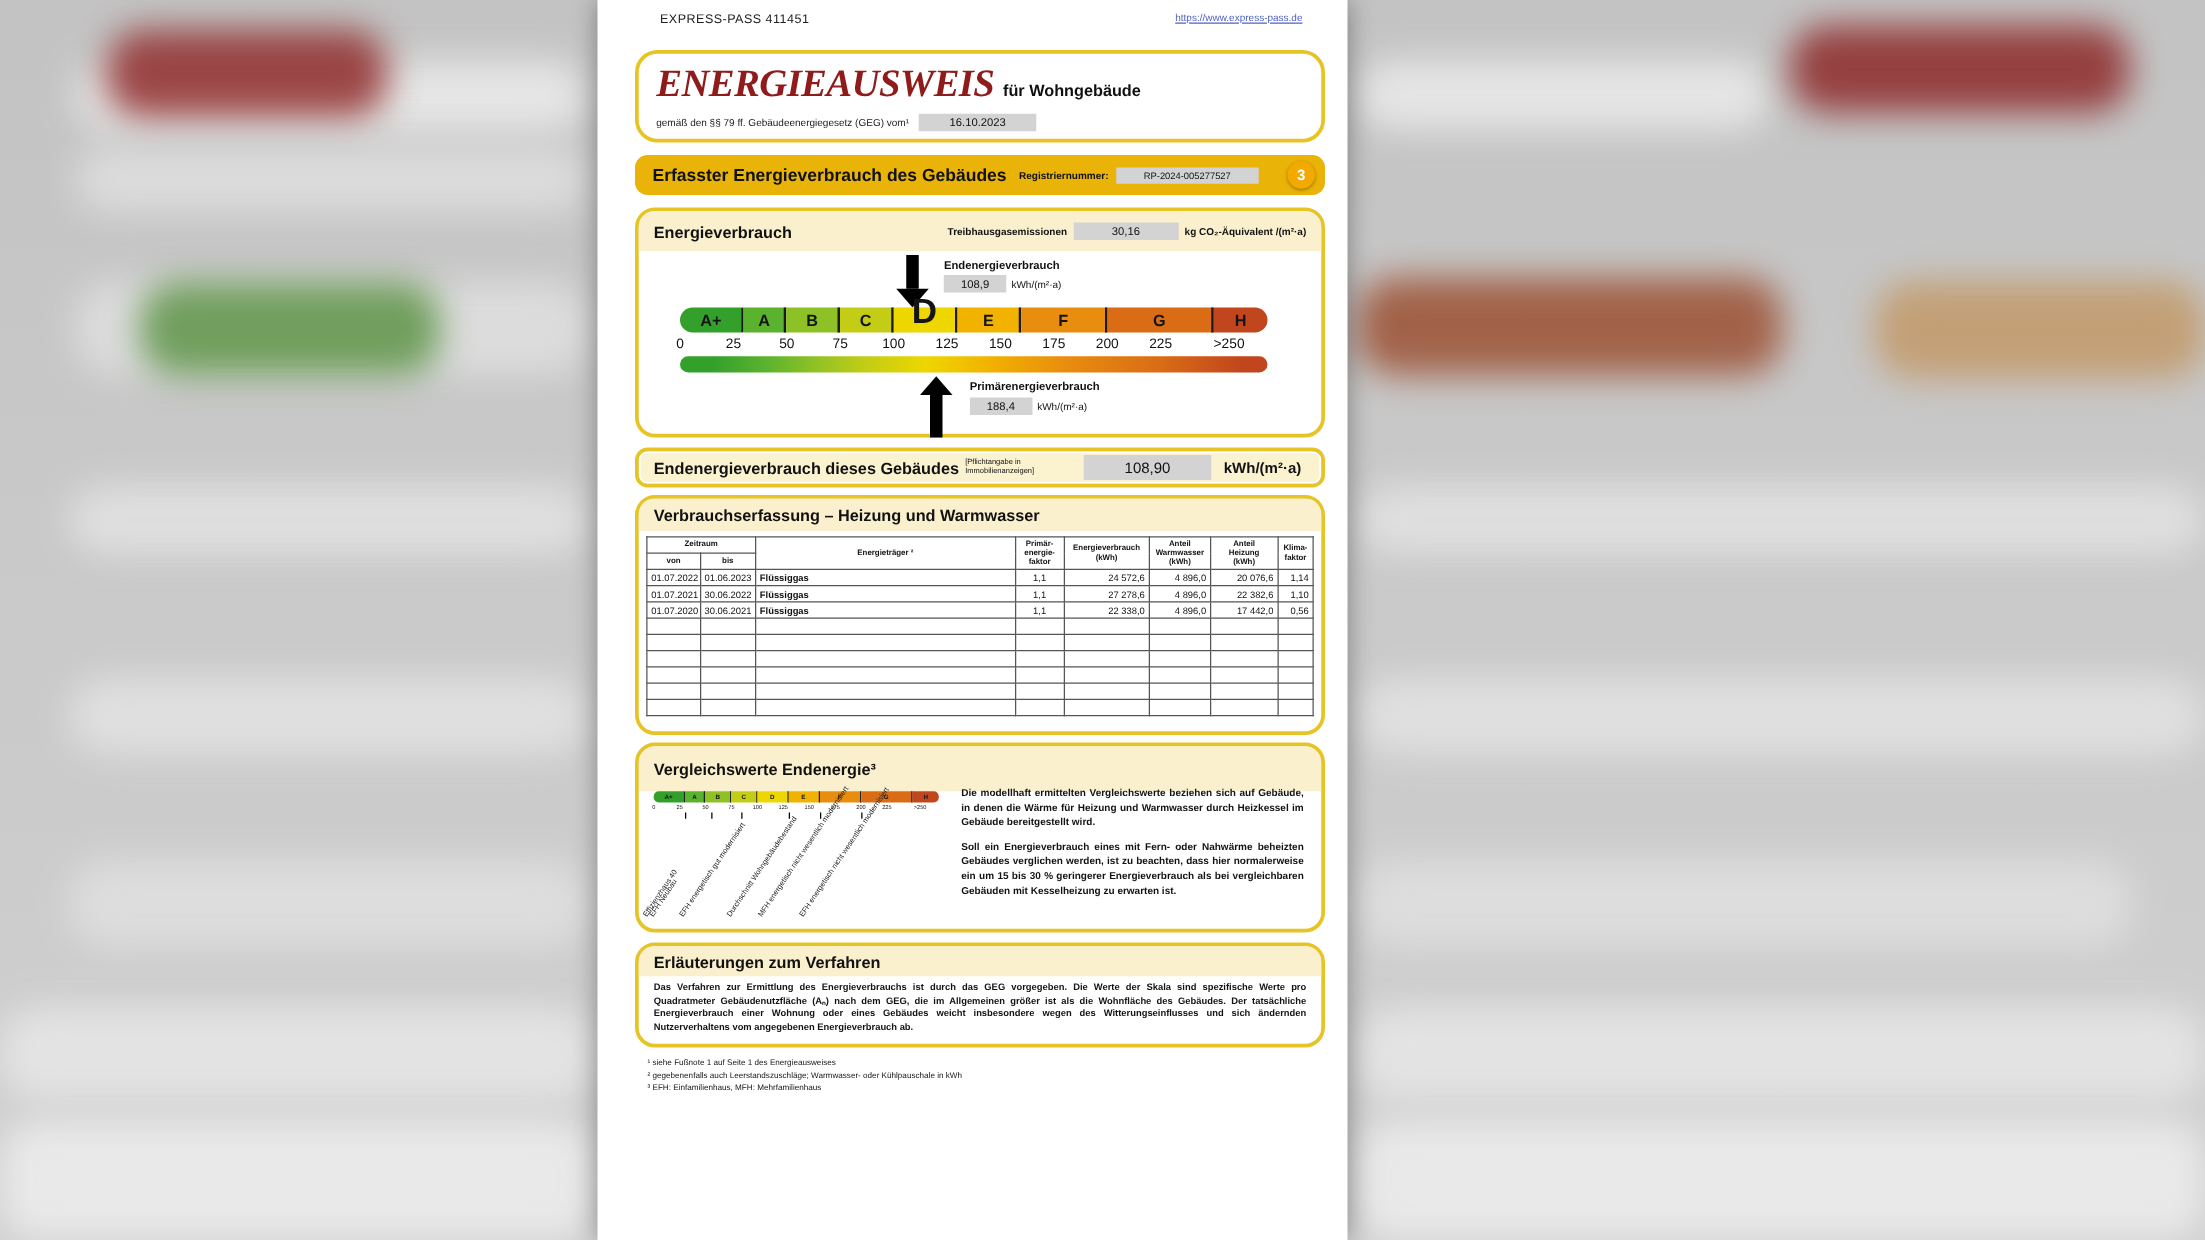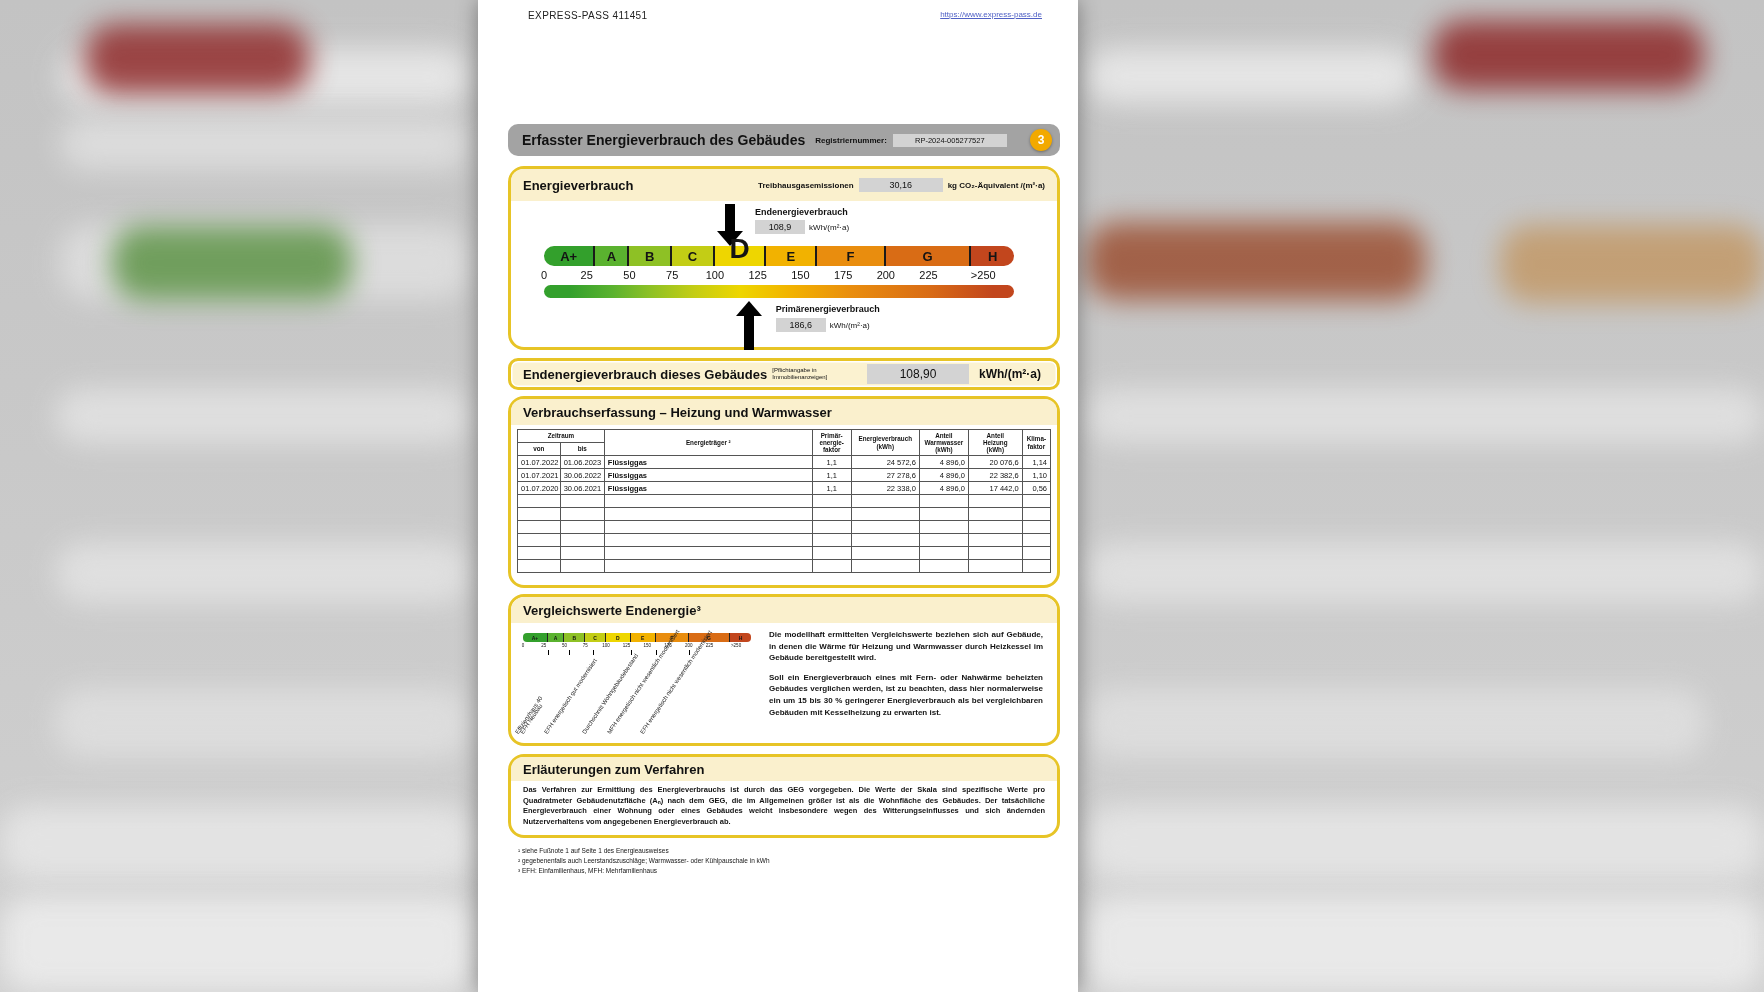--- a/index.html
+++ b/index.html
@@ -25,21 +25,21 @@
   
   .title-box{top:40px;height:74px;border-radius:18px;}
   .title-row{position:absolute;left:14px;top:6px;display:flex;align-items:baseline;}
   .main-title{font-family:"Liberation Serif", serif;font-style:italic;font-weight:bold;
               font-size:31px;color:#8f1b1b;letter-spacing:-.5px;}
   .title-suffix{font-size:13px;font-weight:bold;margin-left:7px;color:#101010;}
   .subtitle-row{position:absolute;left:14px;top:48px;display:flex;align-items:center;gap:8px;
                 font-size:8px;color:#222;}
   .date-box{min-width:78px;font-size:9px;}
   
-  .section-bar{position:absolute;left:30px;top:124px;width:552px;height:32px;background:#a3a3a3;
+  .section-bar{position:absolute;left:30px;top:124px;width:552px;height:32px;background:#eab308;
                border-radius:10px;display:flex;align-items:center;box-sizing:border-box;padding:0 8px;}
   .sb-title{font-size:14px;font-weight:bold;margin-left:6px;}
   .sb-reg-label{font-size:8px;font-weight:bold;margin-left:10px;}
   .reg-box{margin-left:6px;min-width:98px;font-size:7.5px;}
   .page-badge{margin-left:auto;width:22px;height:22px;border-radius:50%;background:#f2a900;
               color:#fff;font-weight:bold;font-size:12px;display:flex;align-items:center;
               justify-content:center;box-shadow:0 1px 3px rgba(0,0,0,.35);}
   
   .energy-box{top:166px;height:184px;}
   .box-header{position:absolute;left:0;top:0;right:0;height:32px;background:#faf0cd;
@@ -87,21 +87,21 @@
              border-collapse:collapse;table-layout:fixed;border:1.5px solid #333;}
   .cons th,.cons td{border:1px solid #555;box-sizing:border-box;height:13px;overflow:hidden;}
   .cons th{font-size:6.3px;font-weight:bold;text-align:center;white-space:pre-line;
            line-height:1.15;padding:1px 2px;}
   .cons td{font-size:7.5px;padding:1px 3px;}
   .cons td.ctr{text-align:center;}
   .cons td.num{text-align:right;}
   .cons td.fuel{text-align:left;font-weight:bold;}
   
   .compare-box{top:594px;height:152px;overflow:hidden;}
-  .compare-box .box-header{height:26px;}
+  .compare-box .box-header{height:36px;}
   .mini-wrap{position:absolute;left:12px;top:36px;width:228px;height:112px;}
   .mini-bar{position:absolute;left:0;right:0;top:0;height:9px;display:flex;}
   .mini-bar .seg{border-right:1px solid #222;}
   .mini-bar .seg:first-child{border-radius:4px 0 0 4px;}
   .mini-bar .seg:last-child{border-right:none;border-radius:0 4px 4px 0;}
   .mini-bar .seg-label{font-size:5px;font-weight:bold;}
   .mini-nums{position:absolute;left:0;right:0;top:10px;height:6px;font-size:4.5px;}
   .marker-tick{position:absolute;width:1px;background:#000;top:17px;height:5px;}
   .marker-label{position:absolute;font-size:6px;white-space:nowrap;color:#222;
                 transform:rotate(-56deg);transform-origin:left bottom;}
@@ -141,20 +141,30 @@
   <div class="blob" style="left:1086px;top:896px;width:678px;height:96px;background:#ececec;opacity:.9"></div>
 </div>
 
 <div class="page">
 
   <div class="topline">
     <span class="doc-number">EXPRESS-PASS 411451</span>
     <a class="url">https://www.express-pass.de</a>
   </div>
 
+  <div class="gold-box title-box">
+    <div class="title-row">
+      <span class="main-title">ENERGIEAUSWEIS</span>
+      <span class="title-suffix">für Wohngebäude</span>
+    </div>
+    <div class="subtitle-row">
+      <span>gemäß den §§ 79 ff. Gebäudeenergiegesetz (GEG) vom¹</span>
+      <span class="graybox date-box">16.10.2023</span>
+    </div>
+  </div>
 
   <div class="section-bar">
     <span class="sb-title">Erfasster Energieverbrauch des Gebäudes</span>
     <span class="sb-reg-label">Registriernummer:</span>
     <span class="graybox reg-box">RP-2024-005277527</span>
     <span class="page-badge">3</span>
   </div>
 
   <div class="gold-box energy-box">
     <div class="box-header">
@@ -217,21 +227,21 @@
           <span class="tick" style="left: 81.8182%;">225</span>
           <span class="tick" style="left: 93.4545%;">&gt;250</span>
         </div>
       <div class="grad-bar" id="gradBar" style="background: linear-gradient(90deg, rgb(51, 160, 44) 5.5%, rgb(90, 178, 47) 14.5%, rgb(142, 193, 37) 22.7%, rgb(195, 205, 21) 31.8%, rgb(238, 214, 0) 41.8%, rgb(242, 178, 0) 52.7%, rgb(233, 141, 14) 65.5%, rgb(217, 108, 21) 81.8%, rgb(194, 70, 29) 95.5%);"></div>
       <div class="arrow-up" id="arrowUp" style="left: 43.5636%;">
         <div class="head"></div>
           <div class="stem"></div>
       </div>
       <div class="flow-label" id="primLabel" style="left: calc(43.5636% + 27px); top: 103px;">Primärenergieverbrauch</div>
       <div class="flow-value" id="primValue" style="left: calc(43.5636% + 27px); top: 117px;">
-        <span class="graybox">186,6</span>
+        <span class="graybox">188,4</span>
         <span class="unit">kWh/(m²·a)</span>
       </div>
     </div>
   </div>
 
   <div class="gold-box end-strip">
     <span class="es-label">Endenergieverbrauch dieses Gebäudes</span>
     <span class="es-note">[Pflichtangabe in Immobilienanzeigen]</span>
     <span class="graybox es-value">108,90</span>
     <span class="es-unit">kWh/(m²·a)</span>

